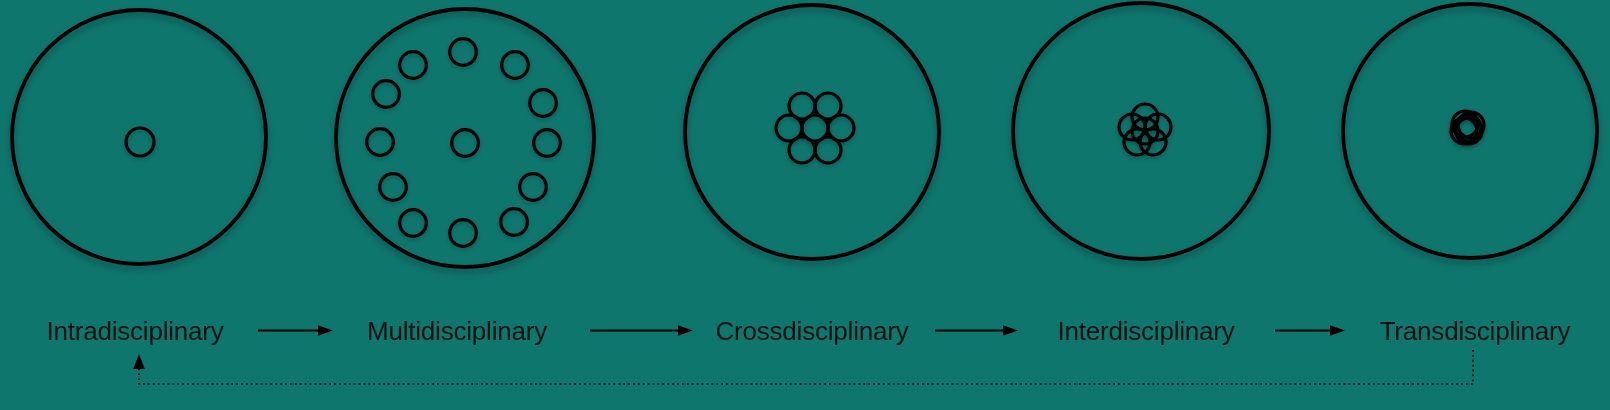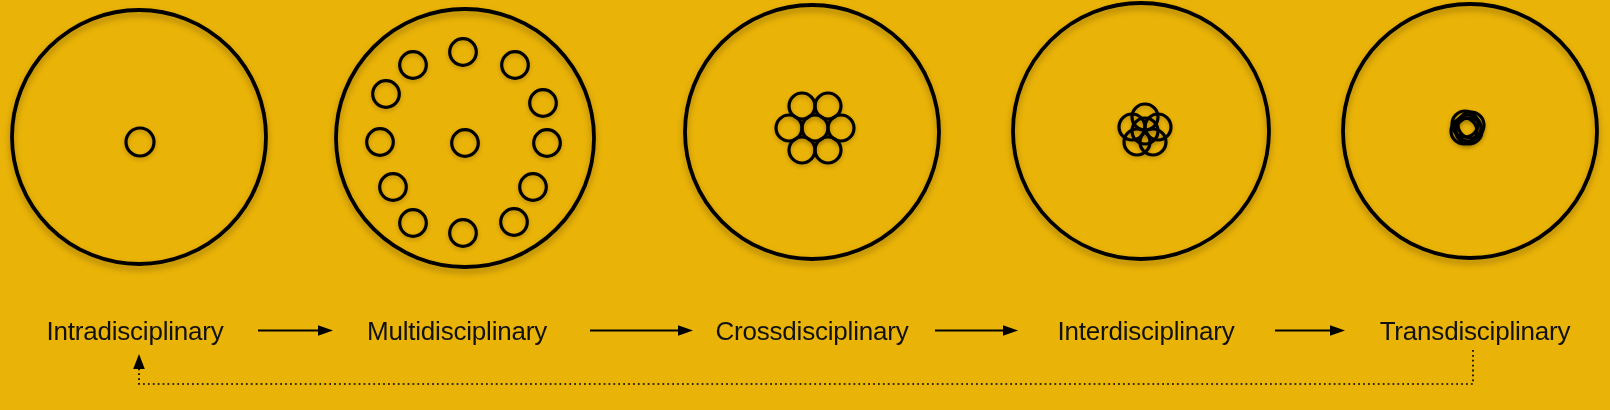--- a/index.html
+++ b/index.html
@@ -1,20 +1,20 @@
 <!DOCTYPE html>
 <html><head>
 <meta charset="utf-8">
 <style>
   html, body { margin: 0; padding: 0; background: #ffffff; }
   .canvas {
     position: relative;
     width: 1610px;
     height: 410px;
-    background: #eab308;
+    background: #0f766e;
     overflow: hidden;
     font-family: "Liberation Sans", sans-serif;
   }
   svg { display: block; }
   .outer-circle {
     fill: none;
     stroke: #000000;
     stroke-width: 3.8;
     filter: drop-shadow(0 4px 3px rgba(0,0,0,0.30));
   }

